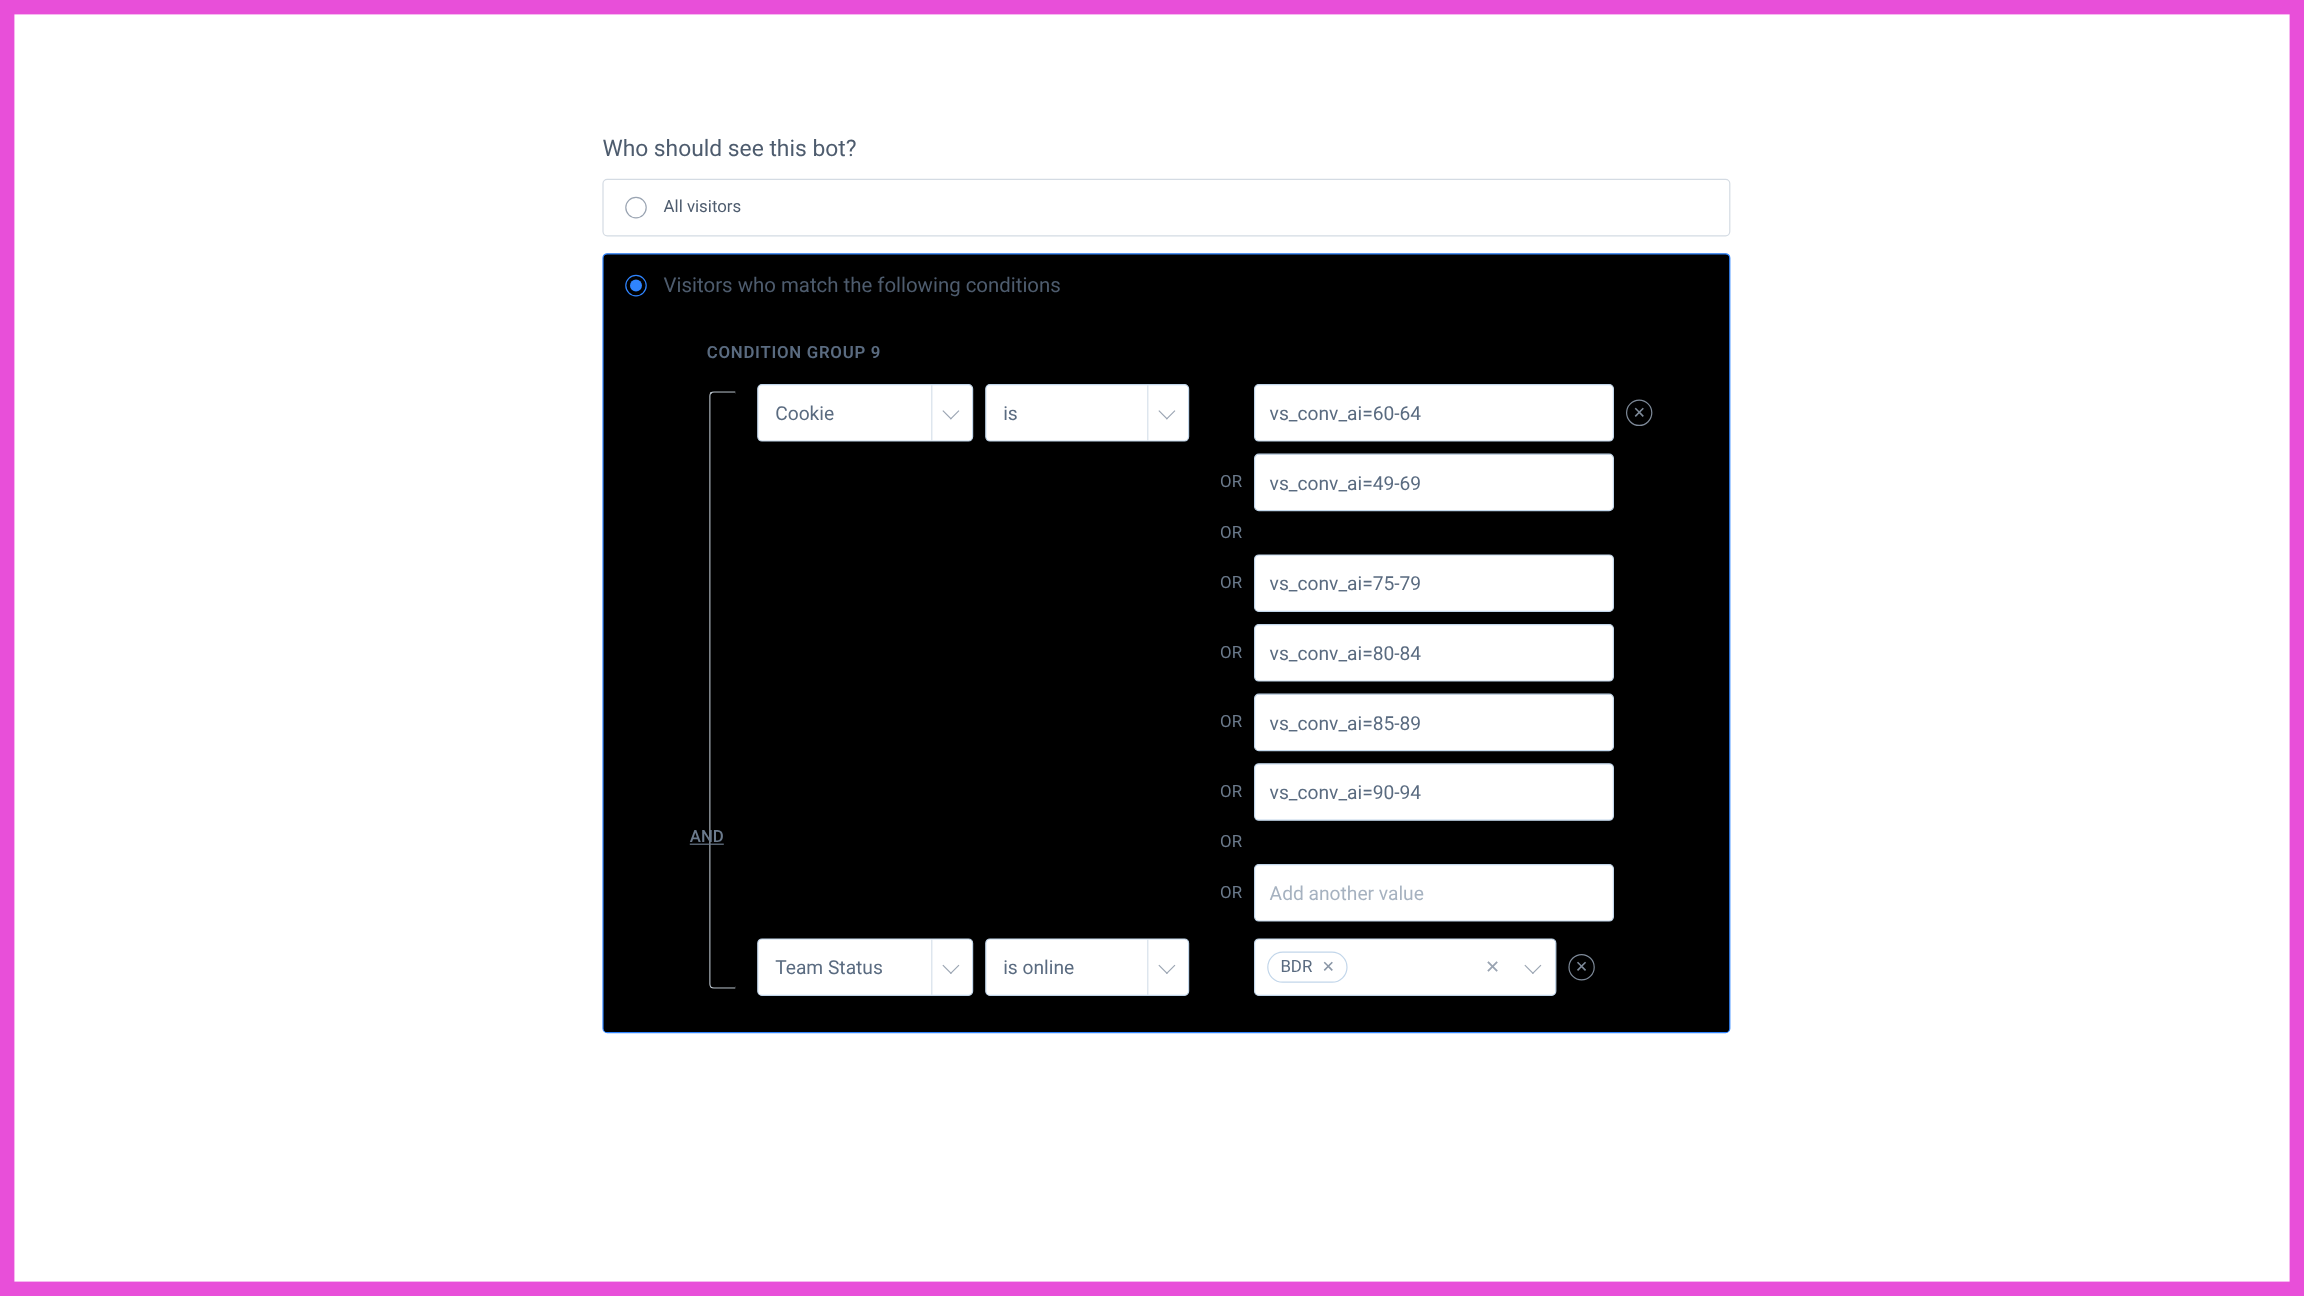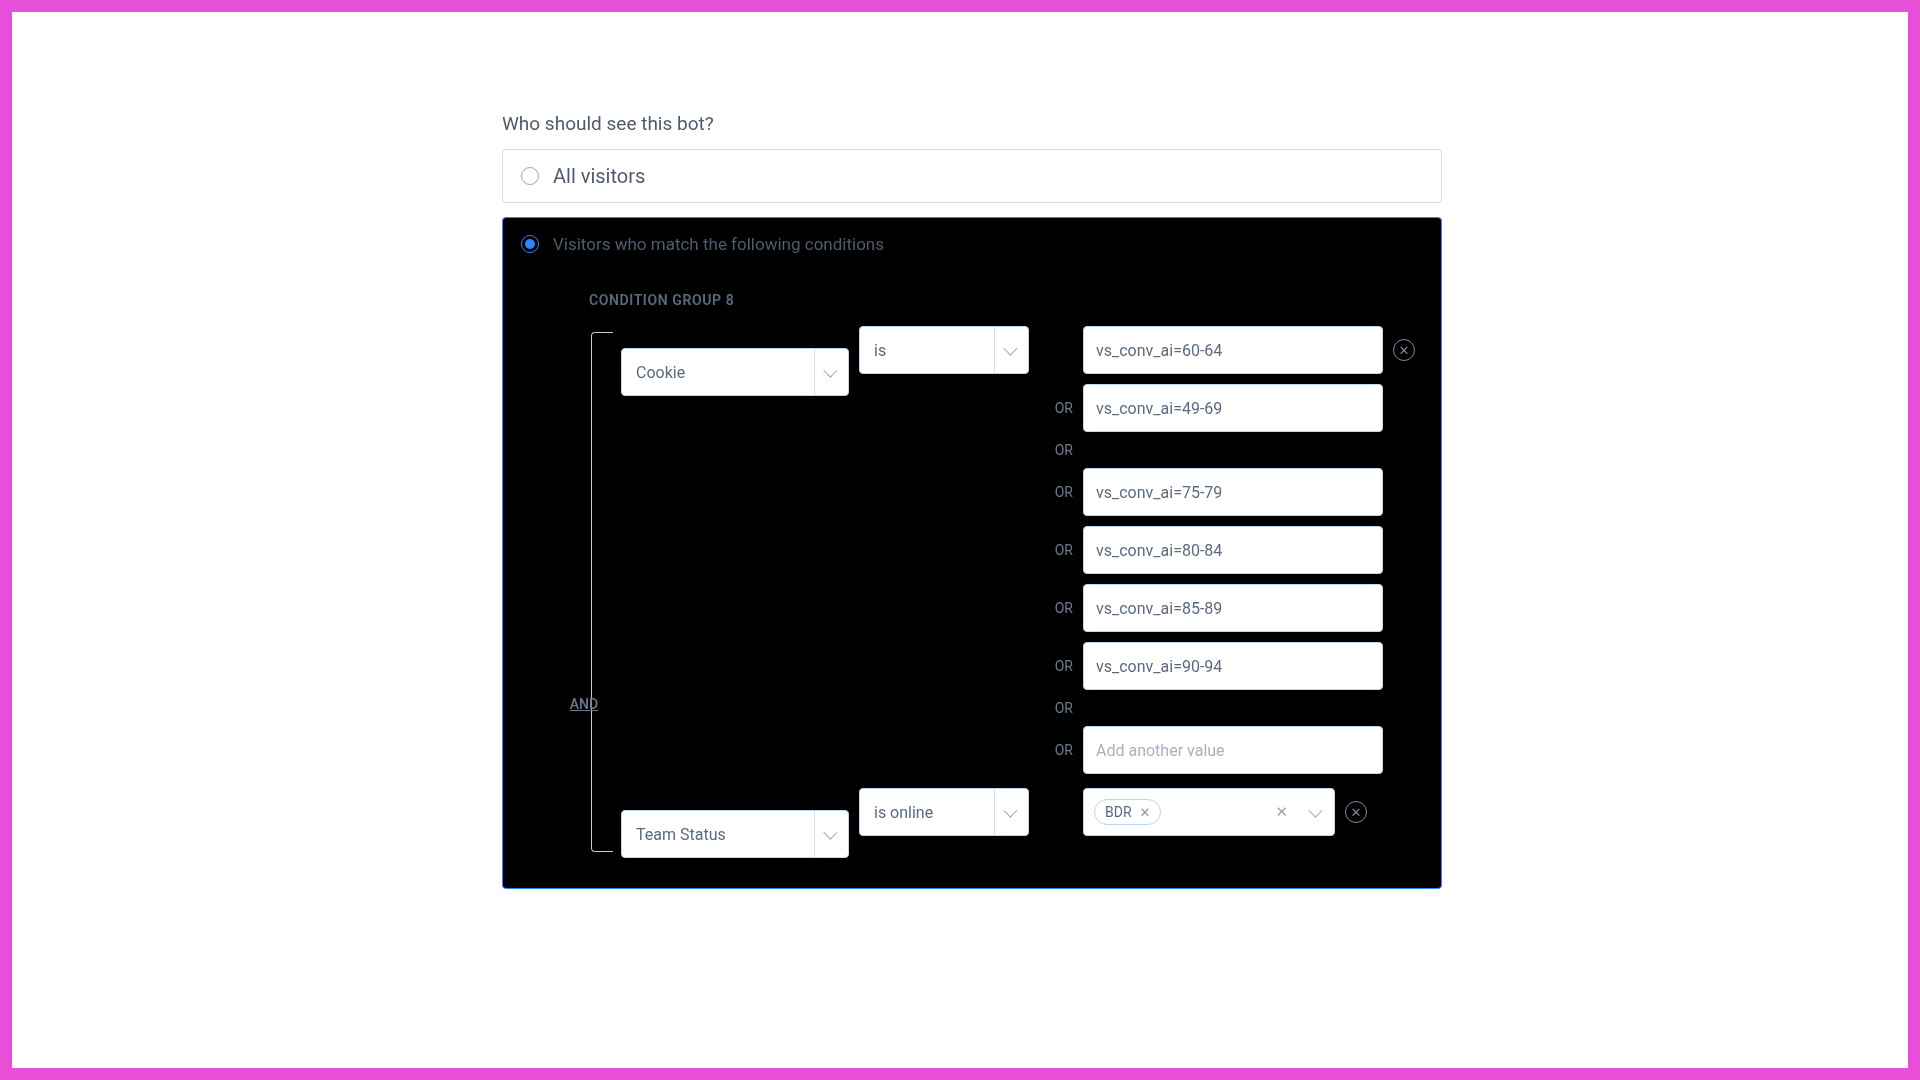--- a/index.html
+++ b/index.html
@@ -29,21 +29,21 @@
     margin-bottom: 14px;
   }
   .option-box {
     border: 1px solid #d4dbe3;
     border-radius: 4px;
     padding: 14px 18px;
     display: flex;
     align-items: center;
     gap: 14px;
     color: #4e5c6e;
-    font-size: 20px;
+    font-size: 14px;
     margin-bottom: 14px;
   }
   .option-selected {
     border: 1.5px solid #2f84ff;
     background: #000000;
     border-radius: 4px;
     padding-top: 16px;
     color: #4e5c6e;
     font-size: 17px;
   }
@@ -122,21 +122,21 @@
     border: 1px solid #c2d6ea;
     border-radius: 4px;
     background: #ffffff;
     display: flex;
     align-items: center;
     justify-content: space-between;
     padding: 0 6px 0 14px;
     color: #5a6b80;
     font-size: 16px;
   }
-  .field-select { width: 228px; margin-top: 22px; }
+  .field-select { width: 180px; }
   .op-select { width: 170px; }
   .chev-wrap {
     width: 28px; height: 100%;
     display: flex; align-items: center; justify-content: center;
     border-left: 1px solid #d6e0ea;
   }
   .chev {
     width: 10px; height: 10px;
     border-right: 1.5px solid #9aa4b2;
     border-bottom: 1.5px solid #9aa4b2;
@@ -229,21 +229,21 @@
     </div>
 
     <div class="option-selected">
       <div class="option-header">
         <span class="radio-outer selected">
           <span class="radio-inner"></span>
         </span>
         <span>Visitors who match the following conditions</span>
       </div>
 
-      <div class="group-title">CONDITION GROUP 8</div>
+      <div class="group-title">CONDITION GROUP 9</div>
 
       <div class="conditions-area">
         <div class="and-col">
           <div class="bracket"></div>
           <div class="and-label">AND</div>
         </div>
 
         <div class="rules-col">
 
           <div class="rule-row">

